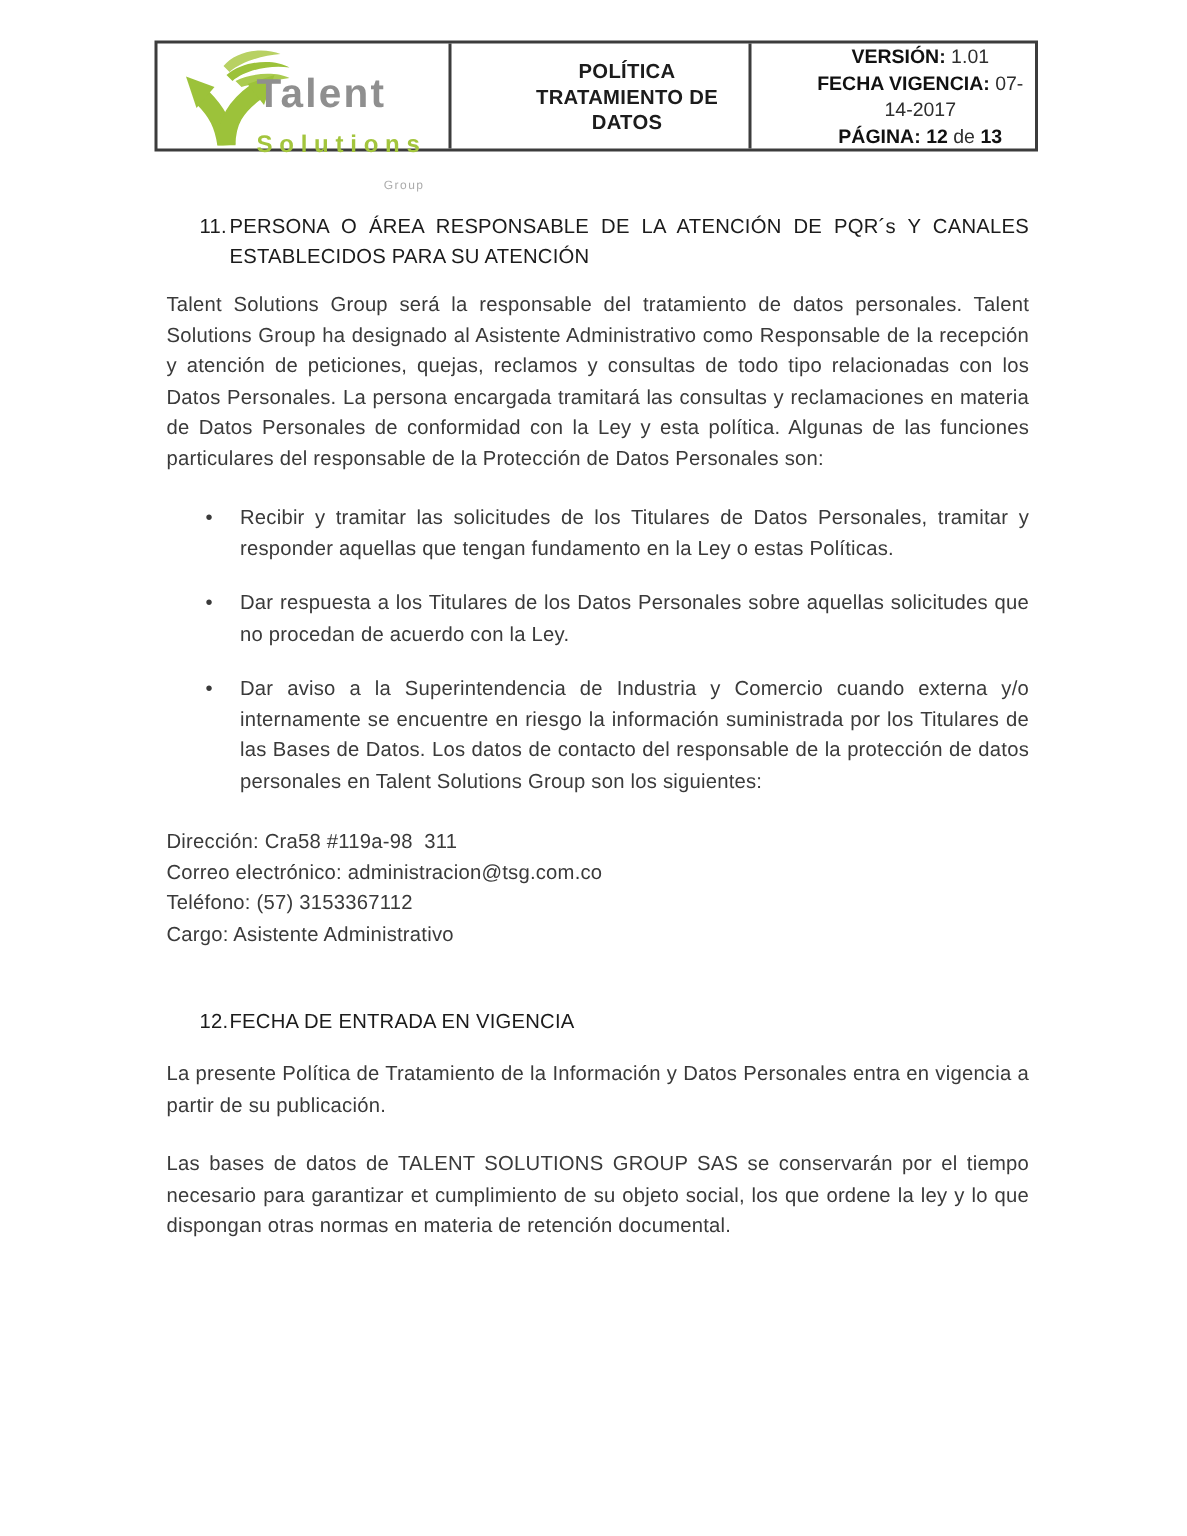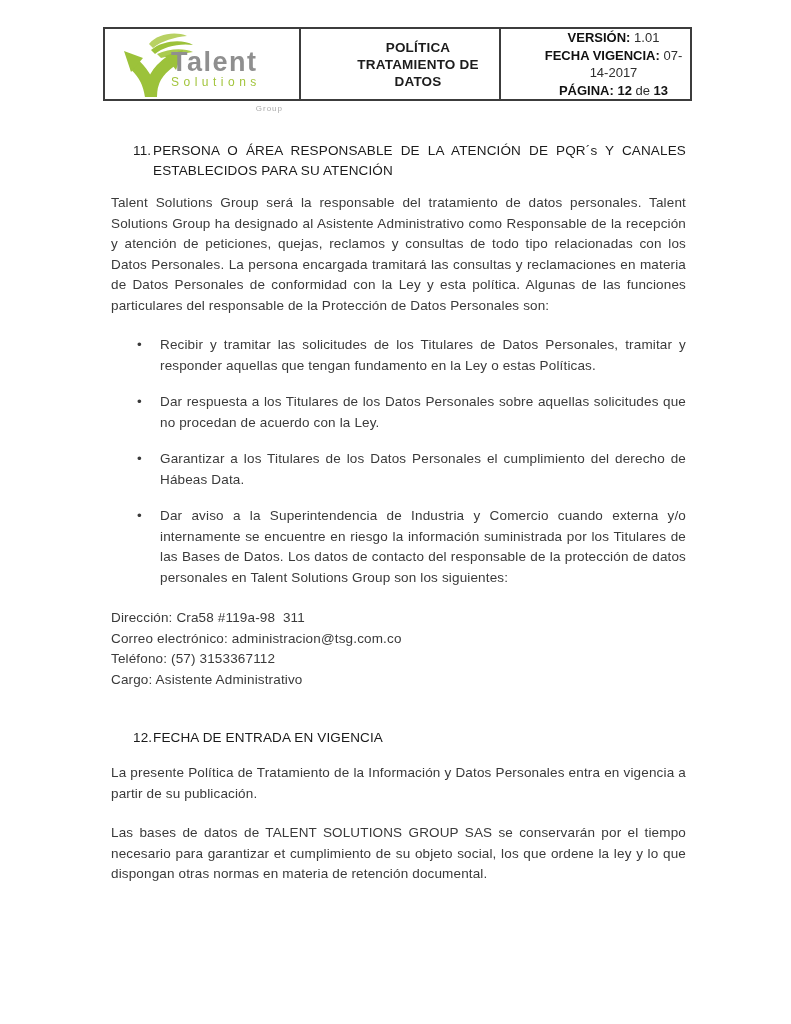--- a/index.html
+++ b/index.html
@@ -26,21 +26,21 @@
   .cell-title{width:164px;border-right:2px solid #3c3c3c;text-align:right;}
   .cell-meta{flex:1;text-align:center;border-radius:29px;}
   .doc-title-line{font-weight:700;font-size:13.5px;line-height:17px;color:#1c1c1c;letter-spacing:.2px;}
   .meta-line{font-size:13px;line-height:17.5px;color:#2e2e2e;}
   .meta-line b{color:#111;}
   
   .logo{position:relative;width:186px;height:66px;}
   .logo svg{position:absolute;left:6px;top:0;}
   .logo-text{position:absolute;left:62px;top:18px;width:118px;}
   .logo-talent{font-size:27px;font-weight:700;color:#8f8f8f;letter-spacing:1.5px;line-height:26px;}
-  .logo-solutions{font-size:12px;font-weight:400;color:#a3c53d;letter-spacing:4.5px;line-height:12px;margin-top:1px;}
+  .logo-solutions{font-size:16px;font-weight:700;color:#a3c53d;letter-spacing:4.5px;line-height:12px;margin-top:16px;}
   .logo-group{font-size:8px;color:#ababab;letter-spacing:1px;text-align:right;line-height:9px;margin-top:16px;padding-right:6px;}
   
   .content{
     position:absolute;left:111px;top:141px;width:575px;
     font-size:13.5px;line-height:20.5px;letter-spacing:.15px;
   }
   .heading{display:flex;font-weight:400;color:#1b1b1b;font-size:13.5px;line-height:20px;}
   .heading .num{flex:0 0 20px;margin-left:22px;}
   .heading .txt{flex:1;text-align:justify;}
   .h-11{margin-bottom:12px;}
@@ -114,21 +114,20 @@
     <div class="heading h-11">
       <span class="num">11.</span>
       <span class="txt">PERSONA O ÁREA RESPONSABLE DE LA ATENCIÓN DE PQR´s Y CANALES ESTABLECIDOS PARA SU ATENCIÓN</span>
     </div>
 
     <p class="just">Talent Solutions Group será la responsable del tratamiento de datos personales. Talent Solutions Group ha designado al Asistente Administrativo como Responsable de la recepción y atención de peticiones, quejas, reclamos y consultas de todo tipo relacionadas con los Datos Personales. La persona encargada tramitará las consultas y reclamaciones en materia de Datos Personales de conformidad con la Ley y esta política. Algunas de las funciones particulares del responsable de la Protección de Datos Personales son:</p>
 
     <ul class="bullets">
       <li>Recibir y tramitar las solicitudes de los Titulares de Datos Personales, tramitar y responder aquellas que tengan fundamento en la Ley o estas Políticas.</li>
       <li>Dar respuesta a los Titulares de los Datos Personales sobre aquellas solicitudes que no procedan de acuerdo con la Ley.</li>
-      <li>Garantizar a los Titulares de los Datos Personales el cumplimiento del derecho de Hábeas Data.</li>
       <li>Dar aviso a la Superintendencia de Industria y Comercio cuando externa y/o internamente se encuentre en riesgo la información suministrada por los Titulares de las Bases de Datos. Los datos de contacto del responsable de la protección de datos personales en Talent Solutions Group son los siguientes:</li>
     </ul>
 
     <div class="contact">
       <div>Dirección: Cra58 #119a-98  311</div>
       <div>Correo electrónico: administracion@tsg.com.co</div>
       <div>Teléfono: (57) 3153367112</div>
       <div>Cargo: Asistente Administrativo</div>
     </div>
 

